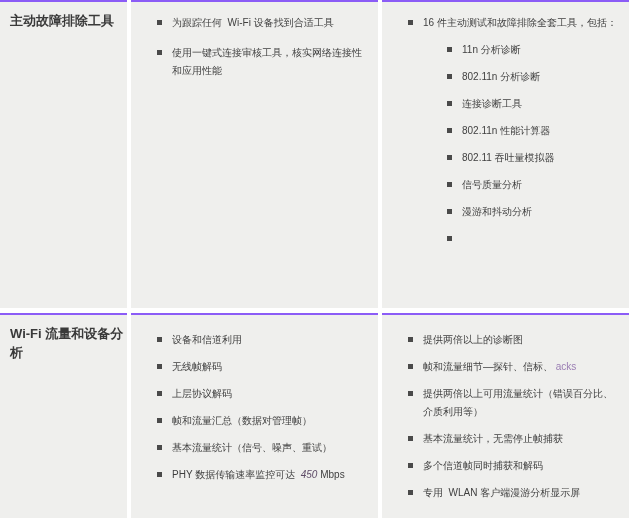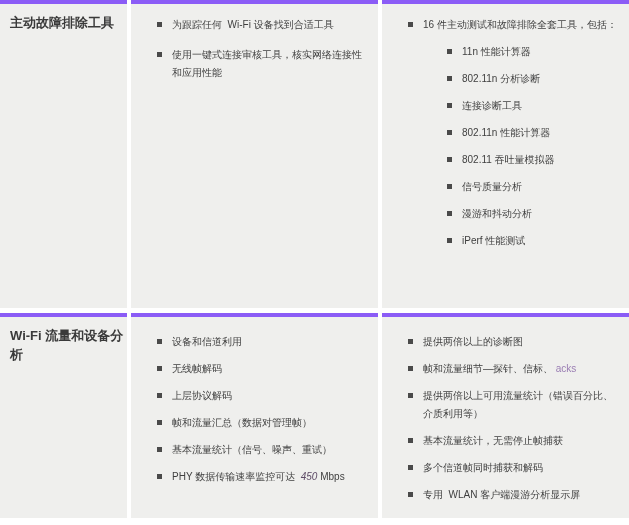--- a/index.html
+++ b/index.html
@@ -20,21 +20,21 @@
     width:629px;height:525px;
     background:#ffffff;
     display:grid;
     grid-template-columns:127px 247px 247px;
     grid-template-rows:308px 205px;
     gap:5px 4px;
     overflow:hidden;
   }
   .cell{
     background:var(--cell-bg);
-    border-top:4px solid #8b5cf6;
+    border-top:2px solid #8b5cf6;
     overflow:hidden;
   }
   .hdr{
     font-size:13px;
     font-weight:bold;
     color:var(--header-text);
     line-height:19px;
     padding:9px 2px 0 10px;
     white-space:pre-wrap;
   }
@@ -93,21 +93,21 @@
   <div class="cell">
     <ul class="list">
       <li>
         <span class="sq"></span>
         <span class="txt">16 件主动测试和故障排除全套工具，包括：</span>
       </li>
     </ul>
     <ul class="list sub">
       <li>
         <span class="sq"></span>
-        <span class="txt">11n 性能计算器</span>
+        <span class="txt">11n 分析诊断</span>
       </li>
       <li>
         <span class="sq"></span>
         <span class="txt">802.11n 分析诊断</span>
       </li>
       <li>
         <span class="sq"></span>
         <span class="txt">连接诊断工具</span>
       </li>
       <li>
@@ -121,21 +121,20 @@
       <li>
         <span class="sq"></span>
         <span class="txt">信号质量分析</span>
       </li>
       <li>
         <span class="sq"></span>
         <span class="txt">漫游和抖动分析</span>
       </li>
       <li>
         <span class="sq"></span>
-        <span class="txt">iPerf 性能测试</span>
       </li>
     </ul>
   </div>
 
   <div class="cell">
     <div class="hdr">Wi-Fi 流量和设备分析</div>
   </div>
 
   <div class="cell">
     <ul class="list tight">

